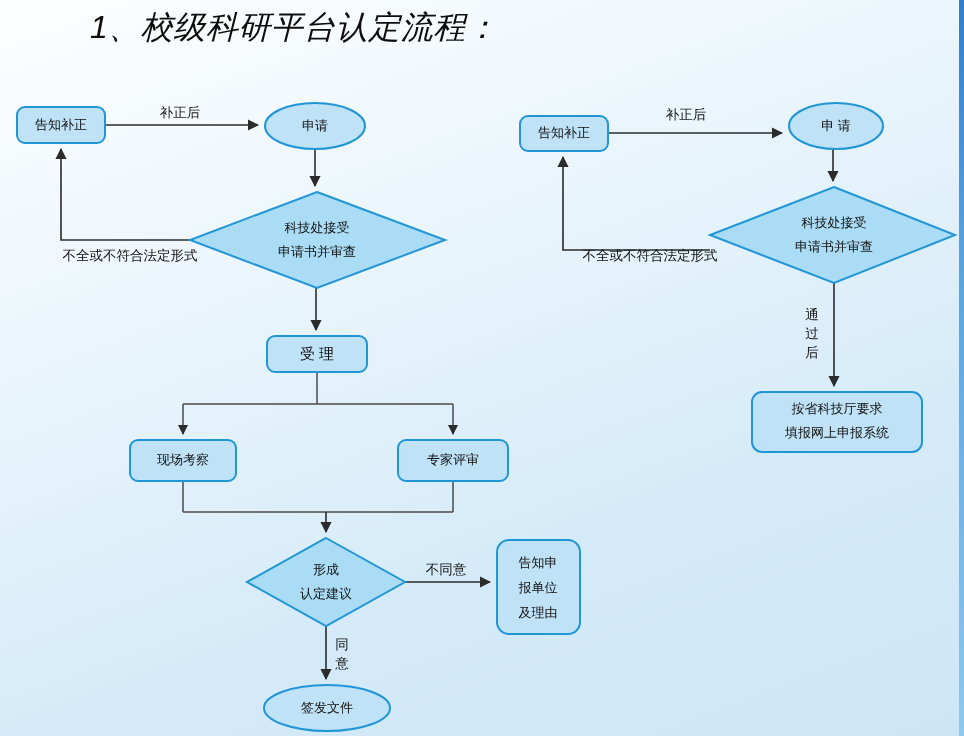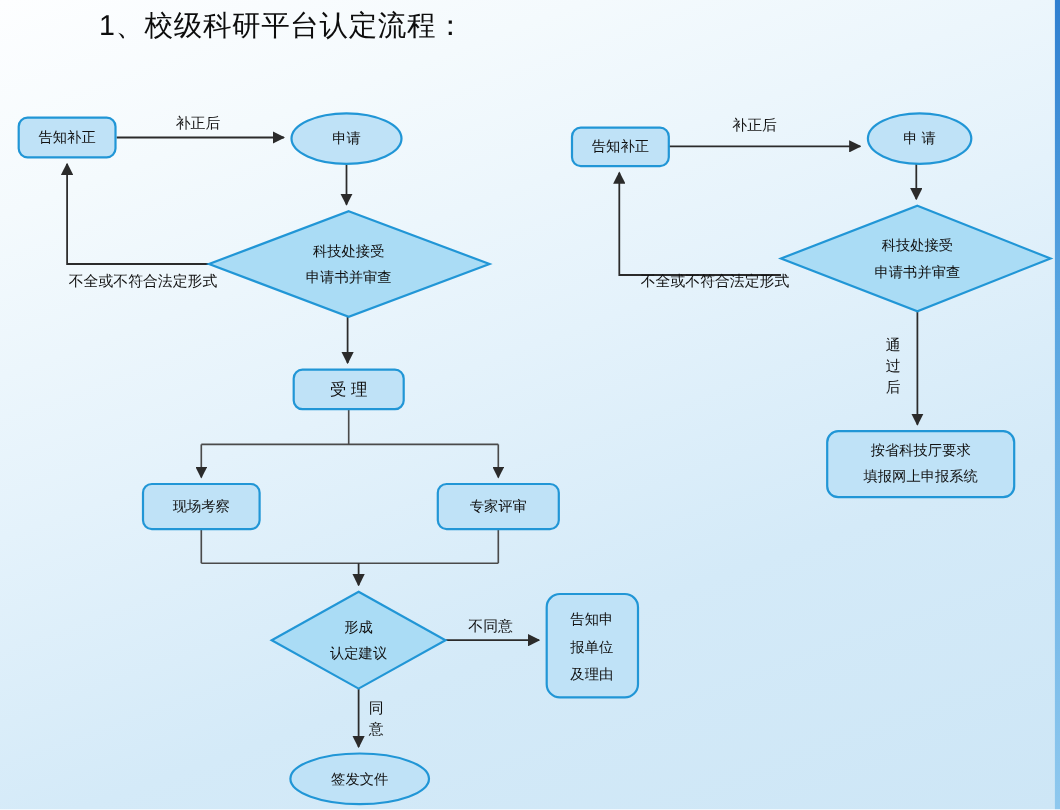--- a/index.html
+++ b/index.html
@@ -18,25 +18,26 @@
   #canvas::after {
     content: "";
     position: absolute;
     top: 0; right: 0;
     width: 5px; height: 100%;
     background: linear-gradient(180deg, #2f7fd0 0%, #55a3e0 35%, #8ec8ee 100%);
   }
   .title {
     position: absolute;
     top: 6px;
-    font-size: 26px;
+    font-size: 32px;
     color: #0d0d0d;
     font-weight: 400;
     letter-spacing: 0.5px;
     white-space: nowrap;
+    font-style: italic;
   }
   #title-left  { left: 90px; }
   #title-right { left: 592px; }
 
   svg.flow {
     position: absolute;
     left: 0; top: 0;
     width: 964px;
     height: 736px;
   }

